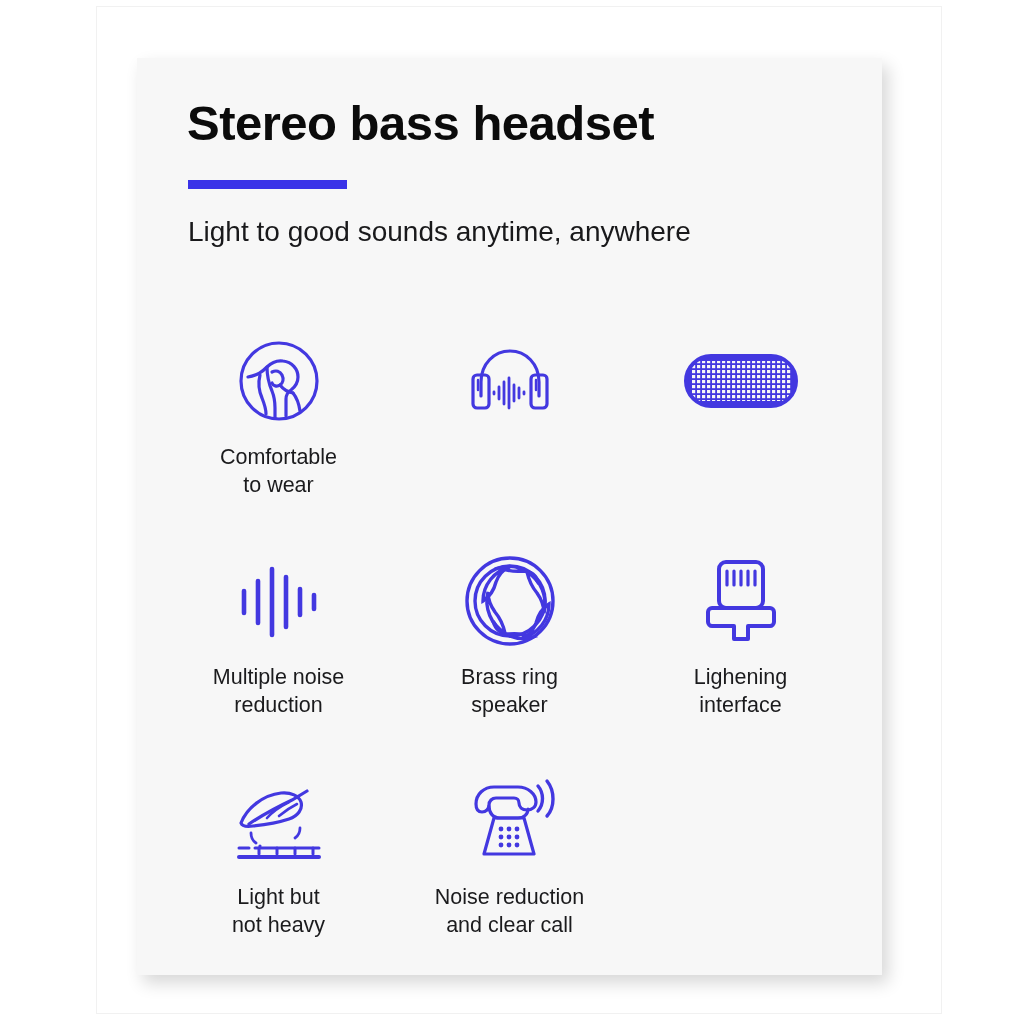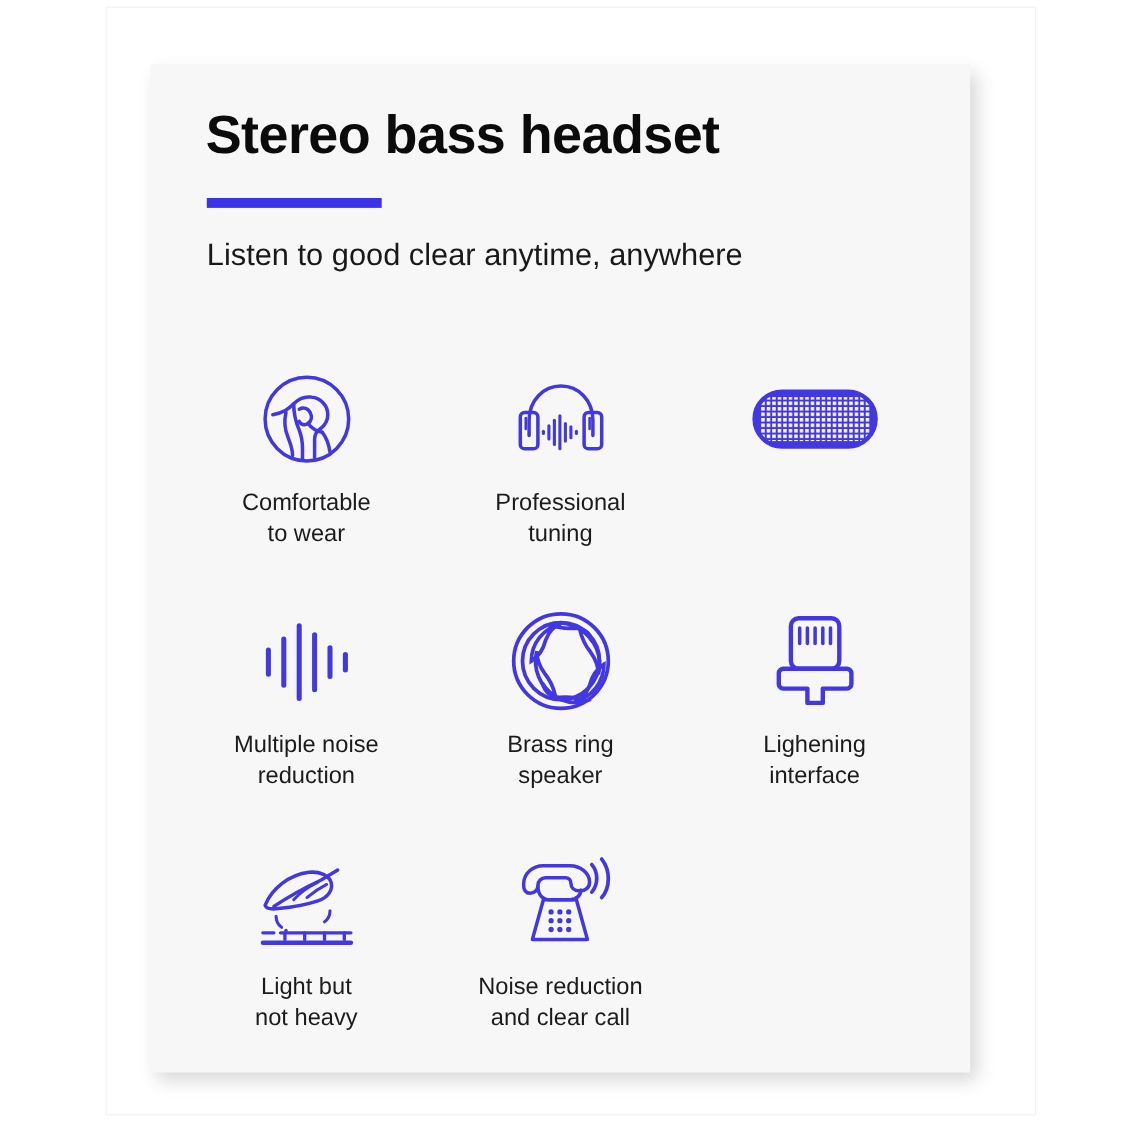--- a/index.html
+++ b/index.html
@@ -125,21 +125,21 @@
 
   <div class="page-frame"></div>
 
   <div class="card">
     <div class="card-inner">
 
       <div class="title">Stereo bass headset</div>
 
       <div class="accent-bar"></div>
 
-      <div class="subtitle">Listen to good clear anytime, anywhere</div>
+      <div class="subtitle">Light to good sounds anytime, anywhere</div>
 
       <div class="grid">
 
         <div class="cell">
           <div class="icon-wrap">
             <svg width="86" height="86" viewBox="0 0 86 86">
               <circle cx="43" cy="43" r="38" fill="none" stroke="#4338e0" stroke-width="3.2"></circle>
               <path d="M12 39 C22 37 26 34 31 29 C35 25 40 22 47 23 C56 24 62 31 62 39 C62 45 59 49 55 52
                        C52 54 50 57 50 61 L50 78" fill="none" stroke="#4338e0" stroke-width="3.2" stroke-linecap="round" stroke-linejoin="round"></path>
               <path d="M31 29 C31 38 33 46 36 53 C38 58 39 63 39 70 L39 80" fill="none" stroke="#4338e0" stroke-width="3.2" stroke-linecap="round" stroke-linejoin="round"></path>
@@ -165,22 +165,20 @@
                 <line x1="29" y1="50" x2="29" y2="52"></line>
                 <line x1="34" y1="45" x2="34" y2="57"></line>
                 <line x1="39" y1="40" x2="39" y2="62"></line>
                 <line x1="44" y1="36" x2="44" y2="66"></line>
                 <line x1="49" y1="43" x2="49" y2="59"></line>
                 <line x1="54" y1="46" x2="54" y2="56"></line>
                 <line x1="59" y1="50" x2="59" y2="52"></line>
               </g>
             </svg>
           </div>
-          <div class="cell-label">Professional
-tuning</div>
         </div>
 
         <div class="cell">
           <div class="icon-wrap">
             <svg width="118" height="62" viewBox="0 0 118 62">
               <defs>
                 <pattern id="meshgrid" width="5" height="5" patternUnits="userSpaceOnUse">
                   <rect width="5" height="5" fill="#4338e0"></rect>
                   <rect x="0" y="0" width="3.2" height="3.2" fill="#f7f7f7"></rect>
                 </pattern>

